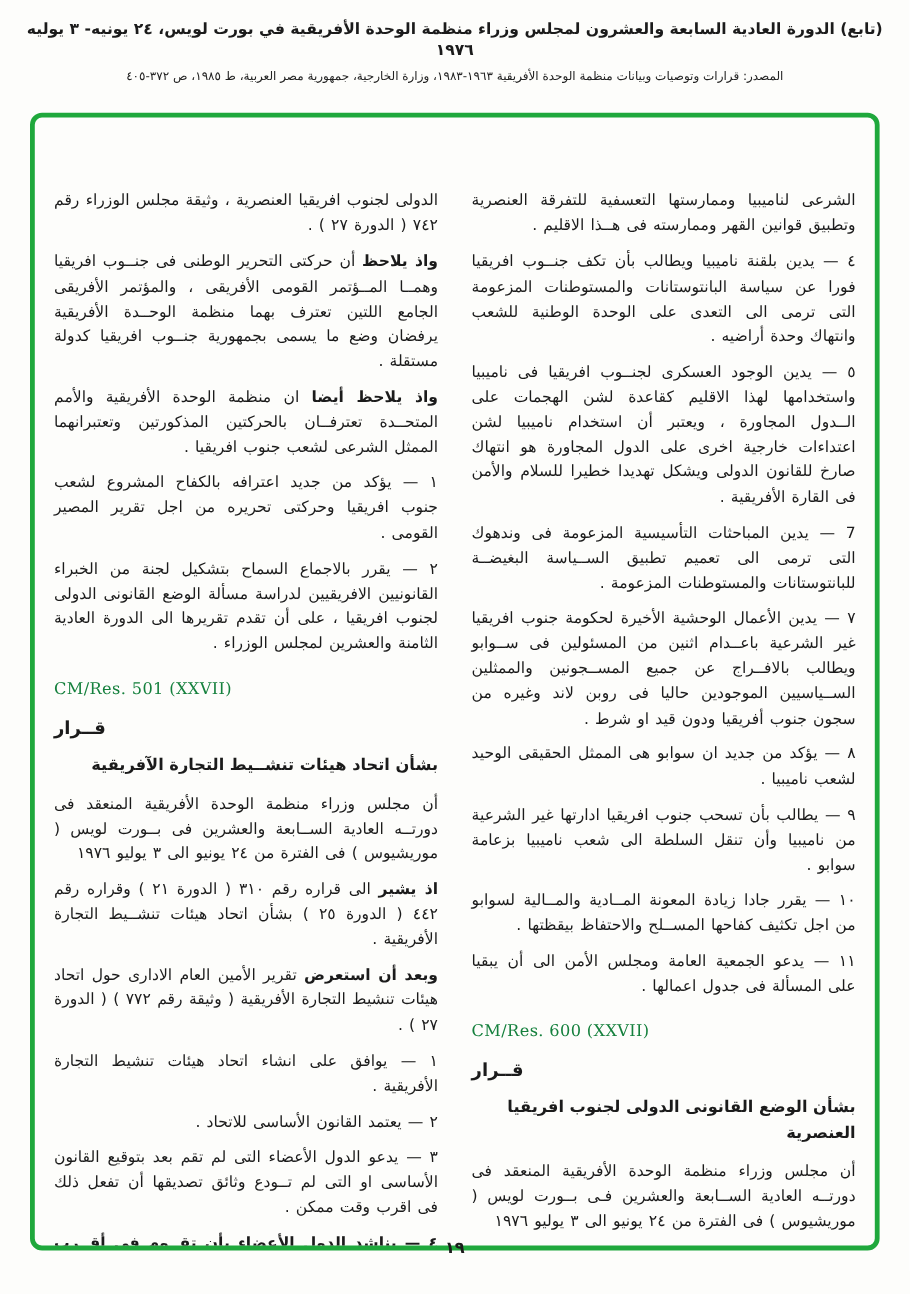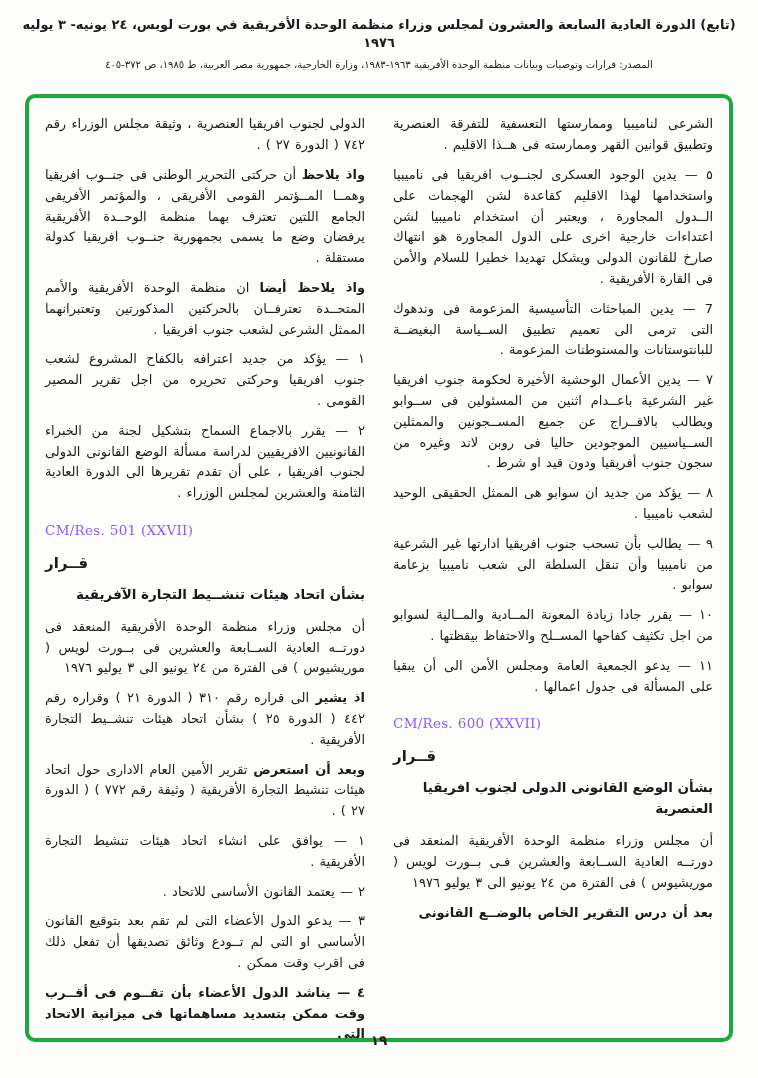--- a/index.html
+++ b/index.html
@@ -46,40 +46,41 @@
   .cols {
     direction: rtl;
     display: flex;
     gap: 28px;
     height: 100%;
   }
   .col {
     flex: 1 1 0;
     direction: rtl;
     min-width: 0;
+    margin-top: 44px;
   }
 
   .para {
     font-size: 13px;
     line-height: 1.6;
     text-align: justify;
     margin-bottom: 9px;
     word-spacing: 1px;
   }
   .para.bold { font-weight: bold; }
   .lead { font-weight: bold; }
 
   .res-code {
     direction: ltr;
     text-align: left;
     font-family: "DejaVu Serif", serif;
     font-size: 13.5px;
     letter-spacing: 0.3px;
     margin: 18px 0 16px 0;
-    color: #8b5cf6;
+    color: #15803d;
   }
 
   .qarar {
     text-align: left;
     font-weight: bold;
     font-size: 15px;
     margin: 2px 0 12px 0;
     word-spacing: 2px;
   }
 
@@ -109,20 +110,21 @@
   <header class="page-header">
     <div class="header-line1">(تابع) الدورة العادية السابعة والعشرون لمجلس وزراء منظمة الوحدة الأفريقية في بورت لويس، ٢٤ يونيه- ٣ يوليه ١٩٧٦</div>
     <div class="header-line2">المصدر: قرارات وتوصيات وبيانات منظمة الوحدة الأفريقية ١٩٦٣-١٩٨٣، وزارة الخارجية، جمهورية مصر العربية، ط ١٩٨٥، ص ٣٧٢-٤٠٥</div>
   </header>
 
   <div class="frame">
     <div class="cols">
 
       <div class="col">
         <p class="para">الشرعى لناميبيا وممارستها التعسفية للتفرقة العنصرية وتطبيق قوانين القهر وممارسته فى هــذا الاقليم .</p>
+        <p class="para">٤ — يدين بلقنة ناميبيا ويطالب بأن تكف جنــوب افريقيا فورا عن سياسة البانتوستانات والمستوطنات المزعومة التى ترمى الى التعدى على الوحدة الوطنية للشعب وانتهاك وحدة أراضيه .</p>
         <p class="para">٥ — يدين الوجود العسكرى لجنــوب افريقيا فى ناميبيا واستخدامها لهذا الاقليم كقاعدة لشن الهجمات على الــدول المجاورة ، ويعتبر أن استخدام ناميبيا لشن اعتداءات خارجية اخرى على الدول المجاورة هو انتهاك صارخ للقانون الدولى ويشكل تهديدا خطيرا للسلام والأمن فى القارة الأفريقية .</p>
         <p class="para">7 — يدين المباحثات التأسيسية المزعومة فى وندهوك التى ترمى الى تعميم تطبيق الســياسة البغيضــة للبانتوستانات والمستوطنات المزعومة .</p>
         <p class="para">٧ — يدين الأعمال الوحشية الأخيرة لحكومة جنوب افريقيا غير الشرعية باعــدام اثنين من المسئولين فى ســوابو ويطالب بالافــراج عن جميع المســجونين والممثلين الســياسيين الموجودين حاليا فى روبن لاند وغيره من سجون جنوب أفريقيا ودون قيد او شرط .</p>
         <p class="para">٨ — يؤكد من جديد ان سوابو هى الممثل الحقيقى الوحيد لشعب ناميبيا .</p>
         <p class="para">٩ — يطالب بأن تسحب جنوب افريقيا ادارتها غير الشرعية من ناميبيا وأن تنقل السلطة الى شعب ناميبيا بزعامة سوابو .</p>
         <p class="para">١٠ — يقرر جادا زيادة المعونة المــادية والمــالية لسوابو من اجل تكثيف كفاحها المســلح والاحتفاظ بيقظتها .</p>
         <p class="para">١١ — يدعو الجمعية العامة ومجلس الأمن الى أن يبقيا على المسألة فى جدول اعمالها .</p>
         <div class="res-code">CM/Res. 600 (XXVII)</div>
         <h3 class="qarar">قــرار</h3>
         <h4 class="subject">بشأن الوضع القانونى الدولى لجنوب افريقيا العنصرية</h4>

